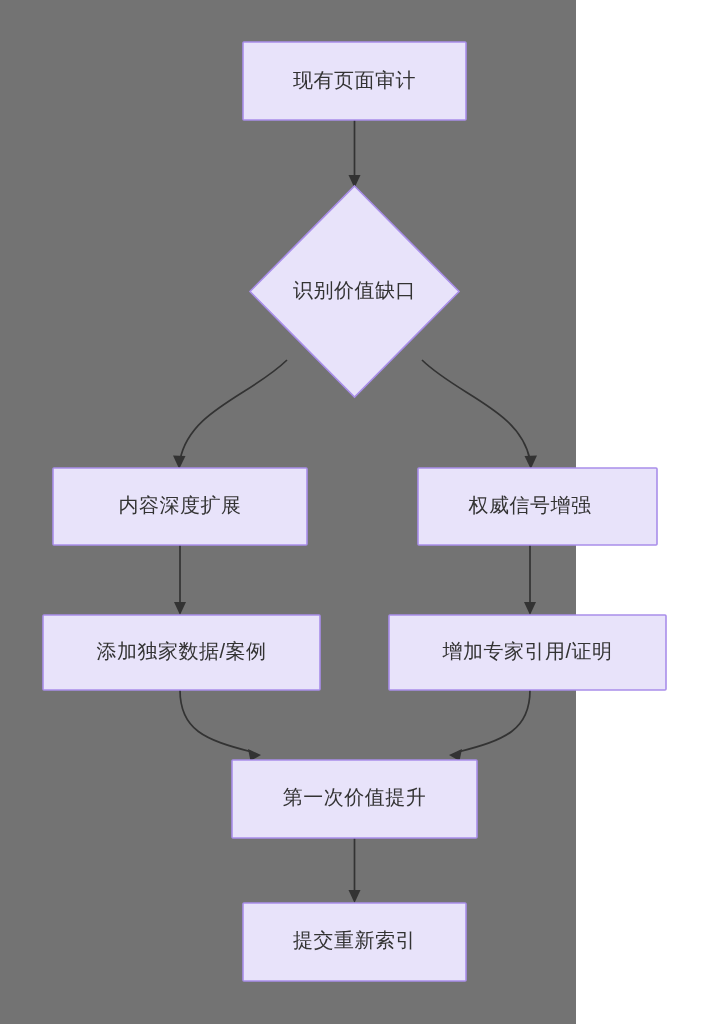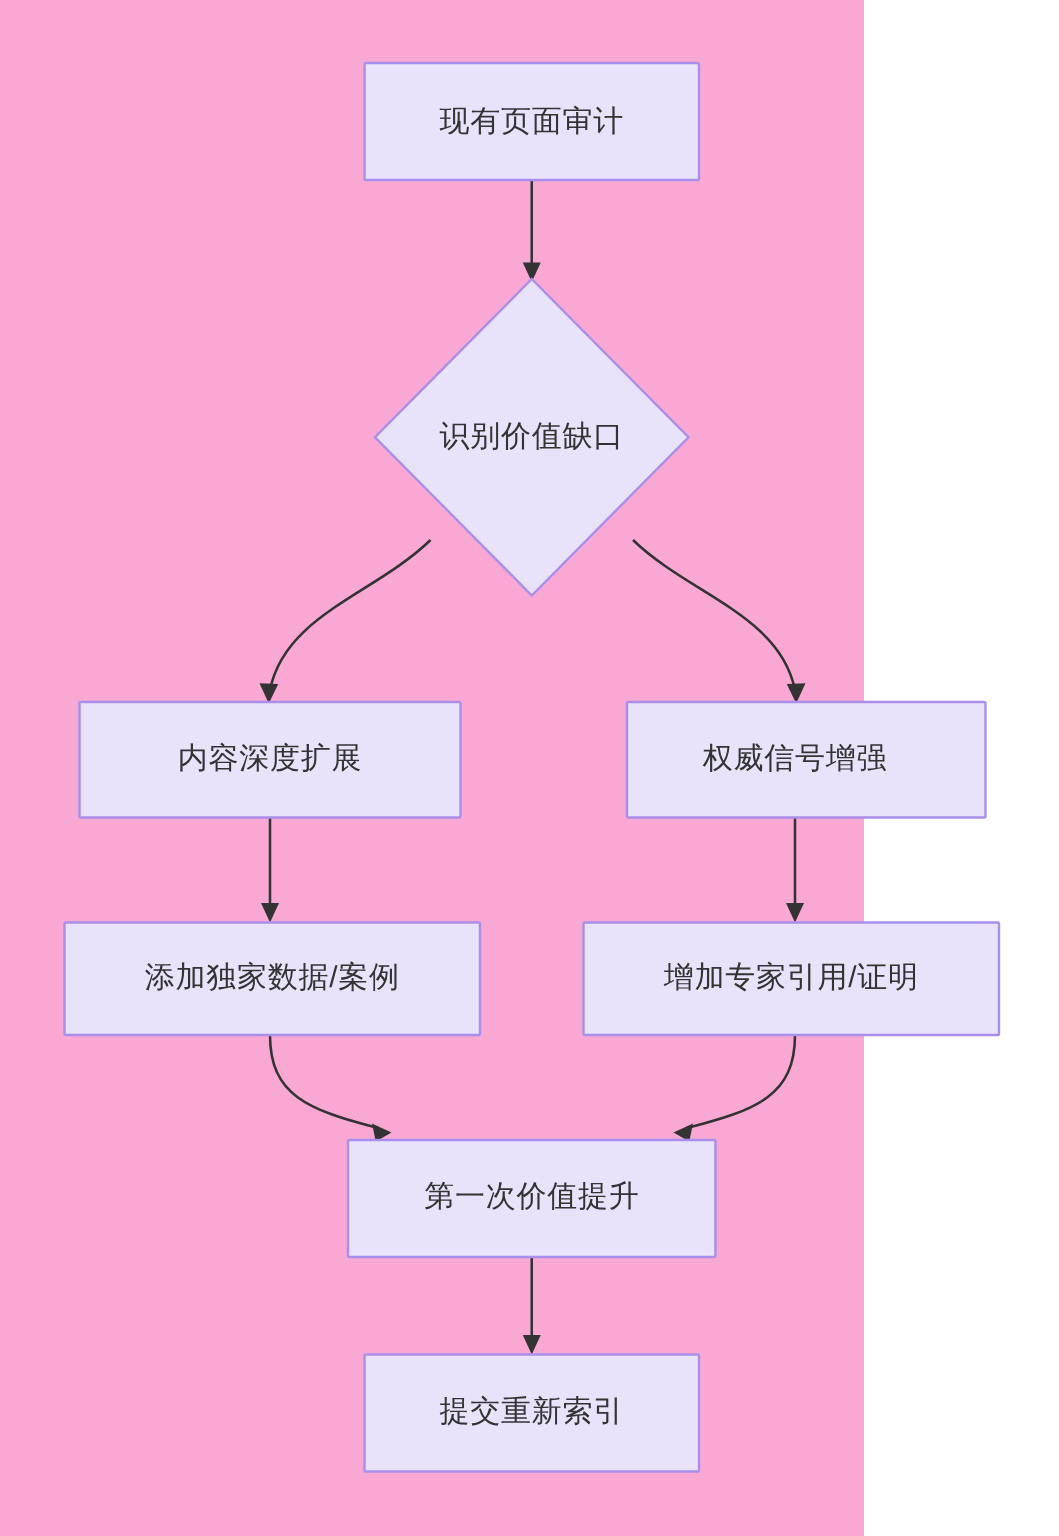--- a/index.html
+++ b/index.html
@@ -10,21 +10,21 @@
   body {
     width: 706px;
     height: 1024px;
     font-family: "Liberation Sans", "DejaVu Sans", sans-serif;
     overflow: hidden;
   }
   #flowchart-root {
     position: relative;
     width: 576px;
     height: 1024px;
-    background: #f9a8d4;
+    background: #737373;
   }
   svg.flow-canvas {
     display: block;
     width: 706px;
     height: 1024px;
   }
   .node-shape {
     fill: #e8e3fa;
     stroke: #a98eea;
     stroke-width: 1.6px;

